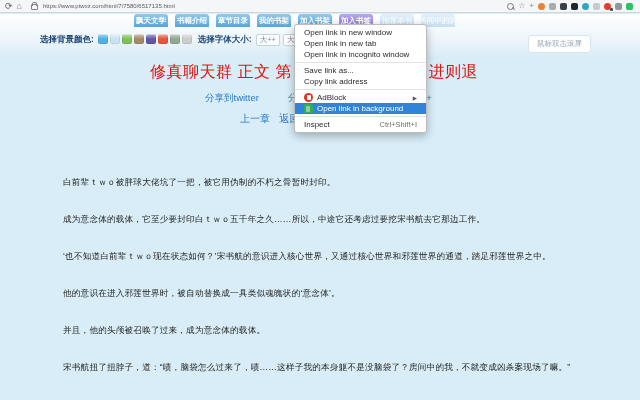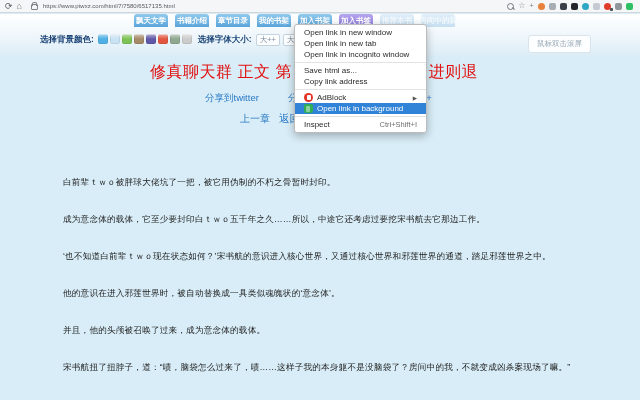--- a/index.html
+++ b/index.html
@@ -162,21 +162,21 @@
         <span class="mlabel">Open link in new window</span>
       </div>
       <div class="mi">
         <span class="mlabel">Open link in new tab</span>
       </div>
       <div class="mi">
         <span class="mlabel">Open link in incognito window</span>
       </div>
       <div class="sep"></div>
       <div class="mi">
-        <span class="mlabel">Save html as...</span>
+        <span class="mlabel">Save link as...</span>
       </div>
       <div class="mi">
         <span class="mlabel">Copy link address</span>
       </div>
       <div class="sep"></div>
       <div class="mi">
         <span class="mic adblock-icon"></span>
         <span class="mlabel">AdBlock</span>
         <span class="arrow">▶</span>
       </div>

